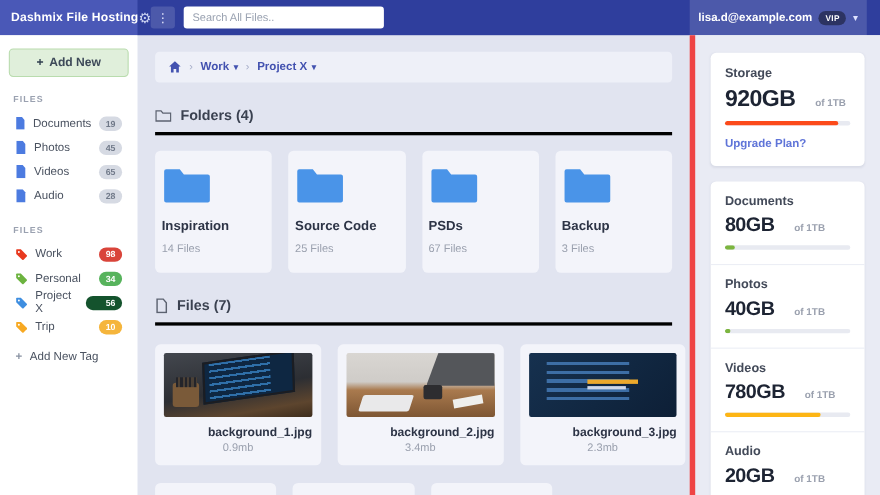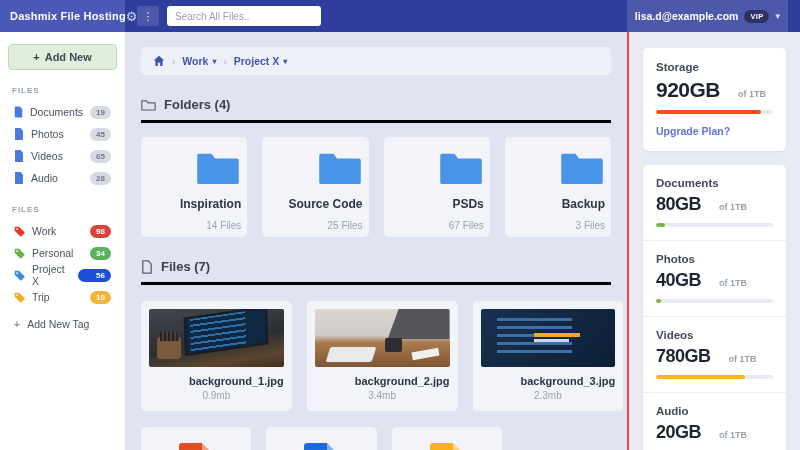--- a/index.html
+++ b/index.html
@@ -7,21 +7,21 @@
   body { font-family:"Liberation Sans", sans-serif; background:#e1e4f0; }
   .app { width:800px; height:450px; display:flex; flex-direction:column; overflow:hidden; }
 
   
   .header { height:32px; display:flex; background:#2f3e9d; flex:0 0 auto; }
   .brand { width:125px; background:#4a58b7; color:#fff; display:flex; align-items:center; justify-content:space-between; padding:0 10px; }
   .brand-title { font-size:11px; font-weight:bold; letter-spacing:.2px; white-space:nowrap; }
   .gear { color:#ccd3f2; font-size:13px; line-height:1; cursor:pointer; }
   .header-main { flex:1; display:flex; align-items:center; padding:0 12px; gap:8px; }
   .dots-btn { width:22px; height:20px; background:rgba(255,255,255,.14); border-radius:3px; color:#e8ebff; font-size:11px; display:flex; align-items:center; justify-content:center; }
-  .search { width:154px; height:20px; background:#fff; border:none; border-radius:3px; font-size:10px; padding:0 8px; color:#39414f; outline:none; }
+  .search { width:182px; height:20px; background:#fff; border:none; border-radius:3px; font-size:10px; padding:0 8px; color:#39414f; outline:none; }
   .search::placeholder { color:#9aa2b1; }
   .spacer { flex:1; }
   .user-btn { background:rgba(255,255,255,.14); border-radius:3px; height:40px; display:flex; align-items:center; gap:6px; padding:0 8px; color:#fff; }
   .user-email { font-size:10.5px; font-weight:bold; }
   .vip { background:rgba(0,0,0,.42); color:#fff; font-size:7.5px; font-weight:bold; border-radius:8px; padding:2px 6px; letter-spacing:.3px; }
   .chev { font-size:9px; color:#dfe3ff; }
 
   
   .body { flex:1; display:flex; min-height:0; }
 
@@ -42,21 +42,21 @@
   .main { flex:1; min-width:0; padding:15px 16px; overflow:hidden; }
   .crumbbar { background:#eef0f8; border-radius:4px; height:28px; display:flex; align-items:center; padding:0 12px; gap:7px; }
   .crumb { font-size:10.5px; font-weight:bold; color:#4352b0; display:flex; align-items:center; gap:4px; cursor:pointer; }
   .crumb-sep { color:#a7aec9; font-size:10px; }
   .crumb .chevd { font-size:8px; color:#4352b0; }
 
   .sec-head { display:flex; align-items:center; gap:8px; margin-top:22px; font-size:13px; font-weight:bold; color:#3a4150; padding-bottom:8px; border-bottom:3px solid #000000; }
   .sec-head svg { flex:0 0 auto; }
 
   .card-row { display:flex; gap:15px; margin-top:14px; align-items:center; }
-  .fcard { flex:1; background:#f3f4fa; border-radius:5px; text-align:right; padding:14px 6px 6px; cursor:pointer; }
+  .fcard { flex:1; background:#f3f4fa; border-radius:5px; text-align:left; padding:14px 6px 16px; cursor:pointer; }
   .fcard .fname { font-size:12px; font-weight:bold; color:#2d3446; margin-top:8px; }
   .fcard .fmeta { font-size:10px; color:#9aa0ae; margin-top:9px; }
 
   .filecard { flex:1; background:#f3f4fa; border-radius:5px; text-align:center; padding:8px 8px 10px; cursor:pointer; }
   .thumb { width:100%; height:58px; border-radius:2px; position:relative; overflow:hidden; }
   .filecard .fname { font-size:11px; font-weight:bold; color:#2d3446; margin-top:8px;padding-left:40px; }
   .filecard .fmeta { font-size:10px; color:#9aa0ae; margin-top:3px; }
   .notescard { padding:16px 8px; }
 
   
@@ -71,21 +71,21 @@
   .thumb2 .paper { position:absolute; right:8%; bottom:16%; width:20%; height:14%; background:#efefec; transform:rotate(-10deg); }
   .thumb3 { background:linear-gradient(135deg,#16314f 0%,#0d1f36 100%); }
   .thumb3 .code1 { position:absolute; left:12%; top:15%; width:70%; height:64%; background-image:repeating-linear-gradient(180deg,#3d6ea5 0 3px,transparent 3px 8px); background-size:80% 100%; background-repeat:no-repeat; }
   .thumb3 .hl { position:absolute; left:40%; top:42%; width:34%; height:4px; background:#eda92c; }
   .thumb3 .hl2 { position:absolute; left:40%; top:52%; width:26%; height:3px; background:#cfd8e8; }
 
   .doc-icon { width:34px; height:42px; border-radius:3px; margin:0 auto; position:relative; display:flex; align-items:flex-end; justify-content:center; color:#fff; font-size:17px; font-weight:bold; padding-bottom:6px; }
   .doc-icon::before { content:""; position:absolute; top:0; right:0; border-style:solid; border-width:0 11px 11px 0; border-color:#f3f4fa #f3f4fa rgba(255,255,255,.45) rgba(255,255,255,.45); }
 
   
-  .rsb { width:173px; flex:0 0 auto; background:#e9ebf4; border-left:2px solid #ef4444; padding:16px 14px; overflow:hidden; }
+  .rsb { width:173px; flex:0 0 auto; background:#e9ebf4; border-left:5px solid #ef4444; padding:16px 14px; overflow:hidden; }
   .wcard { background:#fff; border-radius:5px; box-shadow:0 1px 2px rgba(40,50,90,.08); }
   .storage-card { padding:13px 13px 12px; }
   .q-label { font-size:11.5px; color:#434a59; font-weight:bold; }
   .q-line { display:flex; align-items:baseline; gap:18px; margin-top:5px; }
   .q-value { font-size:21px; font-weight:bold; color:#1d2433; letter-spacing:-.5px; }
   .q-of { font-size:9px; font-weight:bold; color:#9aa0ae; }
   .bar { height:4px; background:#e8eaf1; border-radius:2px; margin-top:8px; overflow:hidden; }
   .bar-fill { height:100%; border-radius:2px; }
   .upg { display:inline-block; margin-top:11px; font-size:10.5px; font-weight:bold; color:#5f74d8; cursor:pointer; text-decoration:none; }
   .quota-card { margin-top:14px; }
@@ -174,21 +174,21 @@
           </svg>
         <span class="lab">Personal</span>
         <span class="cnt colored" style="background-color: rgb(87, 179, 92);">34</span>
       </div>
       <div class="nav-item">
         <svg width="11" height="11" viewBox="0 0 16 16" style="color: rgb(62, 142, 224);">
             <path d="M1 2 a1 1 0 0 1 1 -1 h5.2 l7.8 7.8 a1.3 1.3 0 0 1 0 1.8 l-4.2 4.2 a1.3 1.3 0 0 1 -1.8 0 L1 7 Z" fill="currentColor"></path>
             <circle cx="4.6" cy="4.6" r="1.3" fill="#fff"></circle>
           </svg>
         <span class="lab">Project X</span>
-        <span class="cnt colored" style="background-color: #1d4ed8; padding-left: 18px;">56</span>
+        <span class="cnt colored" style="background-color: #14532d; padding-left: 18px;">56</span>
       </div>
       <div class="nav-item">
         <svg width="11" height="11" viewBox="0 0 16 16" style="color: rgb(247, 169, 34);">
             <path d="M1 2 a1 1 0 0 1 1 -1 h5.2 l7.8 7.8 a1.3 1.3 0 0 1 0 1.8 l-4.2 4.2 a1.3 1.3 0 0 1 -1.8 0 L1 7 Z" fill="currentColor"></path>
             <circle cx="4.6" cy="4.6" r="1.3" fill="#fff"></circle>
           </svg>
         <span class="lab">Trip</span>
         <span class="cnt colored" style="background-color: rgb(245, 181, 60);">10</span>
       </div>
 

